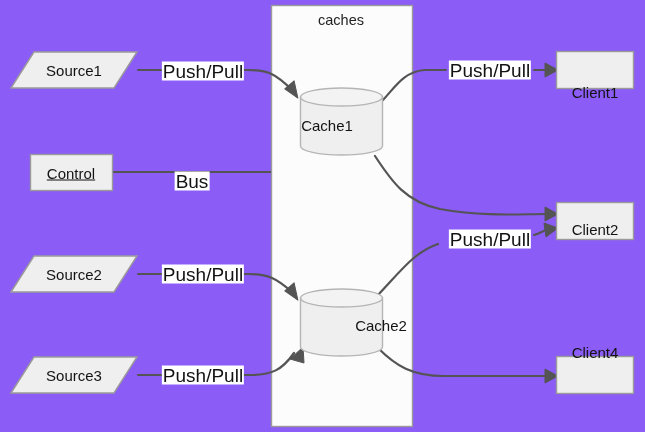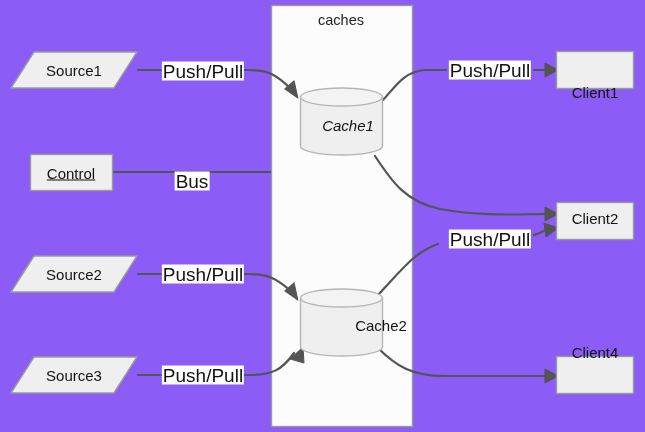--- a/index.html
+++ b/index.html
@@ -169,24 +169,24 @@
     <rect class="node-rect" x="556.5" y="356.5" width="77" height="37"></rect>
 
   </svg>
 
   <div class="txt cluster-label" style="left:341px; top:20px;">caches</div>
 
   <div class="txt node-label" style="left:74px; top:70px;">Source1</div>
   <div class="txt node-label" style="left:71px; top:173px;text-decoration:underline;">Control</div>
   <div class="txt node-label" style="left:74px; top:274px;">Source2</div>
   <div class="txt node-label" style="left:74px; top:375px;">Source3</div>
-  <div class="txt node-label" style="left:348px; top:125px;font-style:italic;">Cache1</div>
+  <div class="txt node-label" style="left:327px; top:125px;">Cache1</div>
   <div class="txt node-label" style="left:341px; top:325px;margin-left:40px;">Cache2</div>
   <div class="txt node-label" style="left:595px; top:71px;margin-top:21px;">Client1</div>
-  <div class="txt node-label" style="left:595px; top:218px;">Client2</div>
+  <div class="txt node-label" style="left:595px; top:229px;">Client2</div>
   <div class="txt node-label" style="left:595px; top:352px;">Client4</div>
 
   <div class="txt edge-label" style="left:203px; top:71px;">Push/Pull</div>
   <div class="txt edge-label" style="left:192px; top:181px;">Bus</div>
   <div class="txt edge-label" style="left:203px; top:274px;">Push/Pull</div>
   <div class="txt edge-label" style="left:203px; top:375px;">Push/Pull</div>
   <div class="txt edge-label" style="left:490px; top:70px;">Push/Pull</div>
   <div class="txt edge-label" style="left:490px; top:239px;">Push/Pull</div>
 
 </div>

